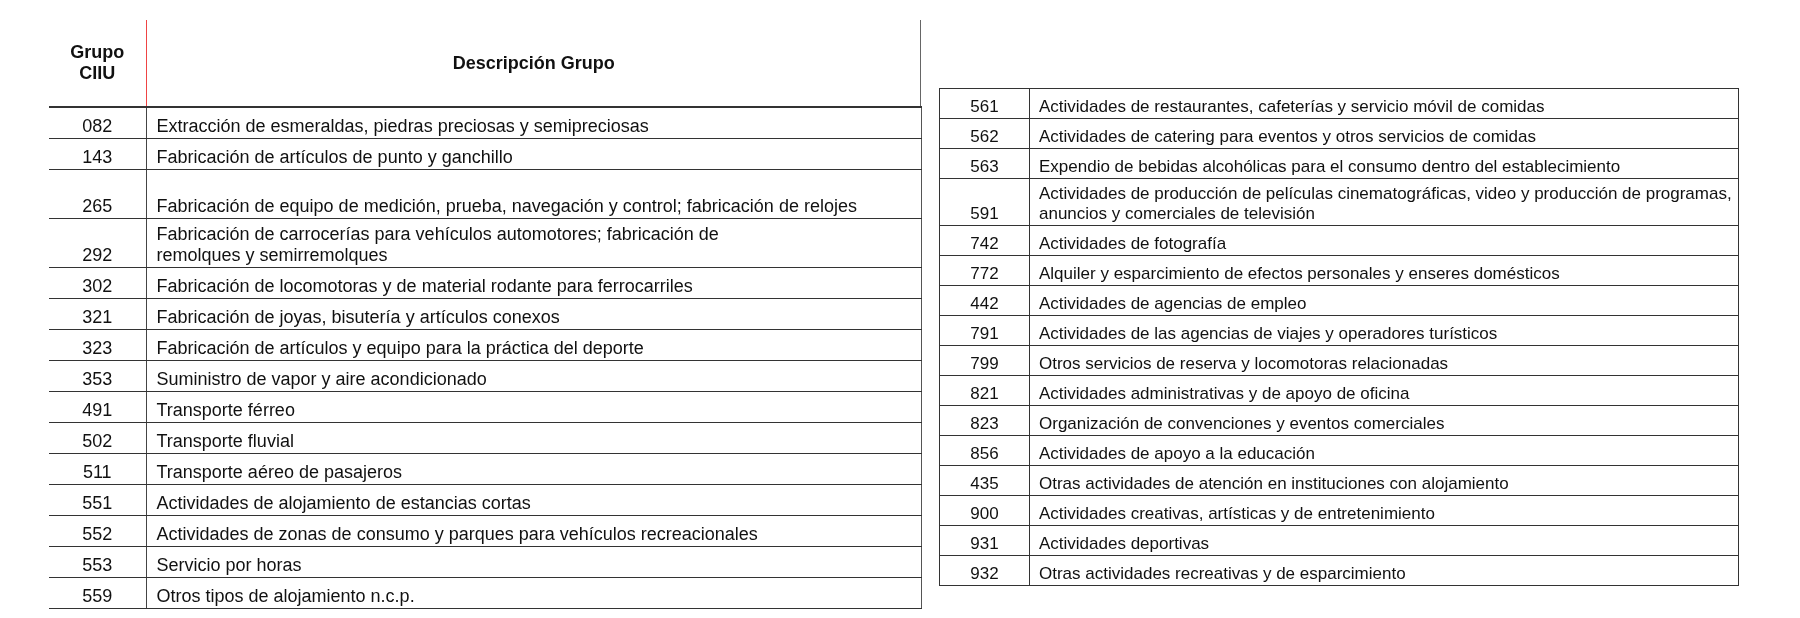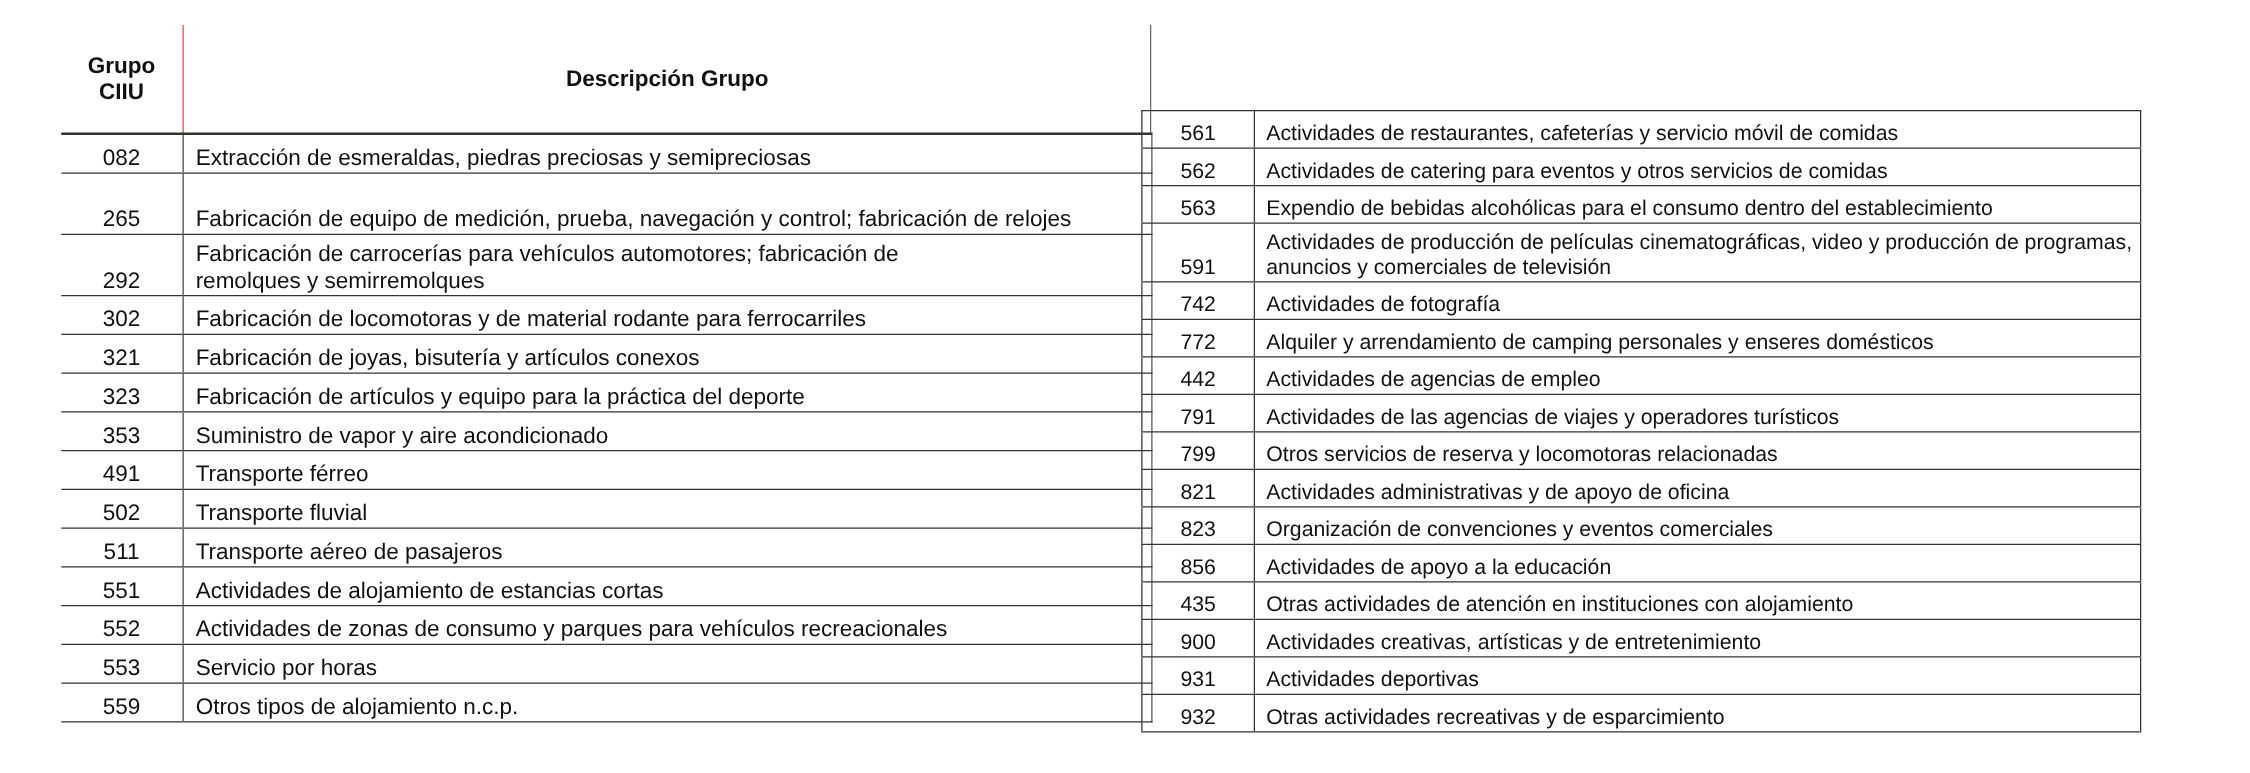--- a/index.html
+++ b/index.html
@@ -13,21 +13,21 @@
     #left-table th.code-h { line-height: 21px; text-align: center; }
     #left-table th.desc-h { border-left: 1px solid #ef4444; margin-left: 20px; }
     #left-table thead tr { border-bottom: 2px solid #333; }
     #left-table td { font-size: 18px; height: 29px; padding: 0 0 1px 0; vertical-align: bottom; line-height: 21px;
                      border-bottom: 1.5px solid #333; }
     #left-table td.code { text-align: center; }
     #left-table td.desc { border-left: 1px solid #444; padding-left: 10px; border-right: 1px solid #555; }
     #left-table tr.two td { height: 47px; }
     .head-right-line { position: absolute; left: 920px; top: 20px; width: 1px; height: 88px; background: #666; }
 
-    #right-table { left: 913px; top: 88px; width: 799px; border: 1.5px solid #333; }
+    #right-table { left: 939px; top: 88px; width: 799px; border: 1.5px solid #333; }
     #right-table col.c1 { width: 90px; }
     #right-table col.c2 { width: 709px; }
     #right-table td { font-size: 17px; height: 28px; padding: 0 0 1px 0; vertical-align: bottom; line-height: 20px;
                       border-bottom: 1.5px solid #333; }
     #right-table td.code { text-align: center; }
     #right-table td.desc { border-left: 1.5px solid #333; padding-left: 9px; }
     #right-table tr.two td { height: 45px; }
   </style>
 </head>
 <body>
@@ -45,20 +45,24 @@
         <span>Grupo</span><br>
         <span>CIIU</span>
       </th>
       <th class="desc-h">Descripción Grupo</th>
     </tr>
   </thead>
   <tbody>
     <tr>
         <td class="code">082</td>
         <td class="desc">Extracción de esmeraldas, piedras preciosas y semipreciosas</td>
+      </tr>
+    <tr>
+        <td class="code">143</td>
+        <td class="desc">Fabricación de artículos de punto y ganchillo</td>
       </tr>
     <tr class="two">
         <td class="code">265</td>
         <td class="desc">Fabricación de equipo de medición, prueba, navegación y control; fabricación de relojes</td>
       </tr>
     <tr class="two">
         <td class="code">292</td>
         <td class="desc" style="padding-right:130px">Fabricación de carrocerías para vehículos automotores; fabricación de remolques y semirremolques</td>
       </tr>
     <tr>
@@ -129,21 +133,21 @@
     <tr class="two">
         <td class="code">591</td>
         <td class="desc">Actividades de producción de películas cinematográficas, video y producción de programas, anuncios y comerciales de televisión</td>
       </tr>
     <tr>
         <td class="code">742</td>
         <td class="desc">Actividades de fotografía</td>
       </tr>
     <tr>
         <td class="code">772</td>
-        <td class="desc">Alquiler y arrendamiento de camping personales y enseres domésticos</td>
+        <td class="desc">Alquiler y esparcimiento de efectos personales y enseres domésticos</td>
       </tr>
     <tr>
         <td class="code">442</td>
         <td class="desc">Actividades de agencias de empleo</td>
       </tr>
     <tr>
         <td class="code">791</td>
         <td class="desc">Actividades de las agencias de viajes y operadores turísticos</td>
       </tr>
     <tr>

